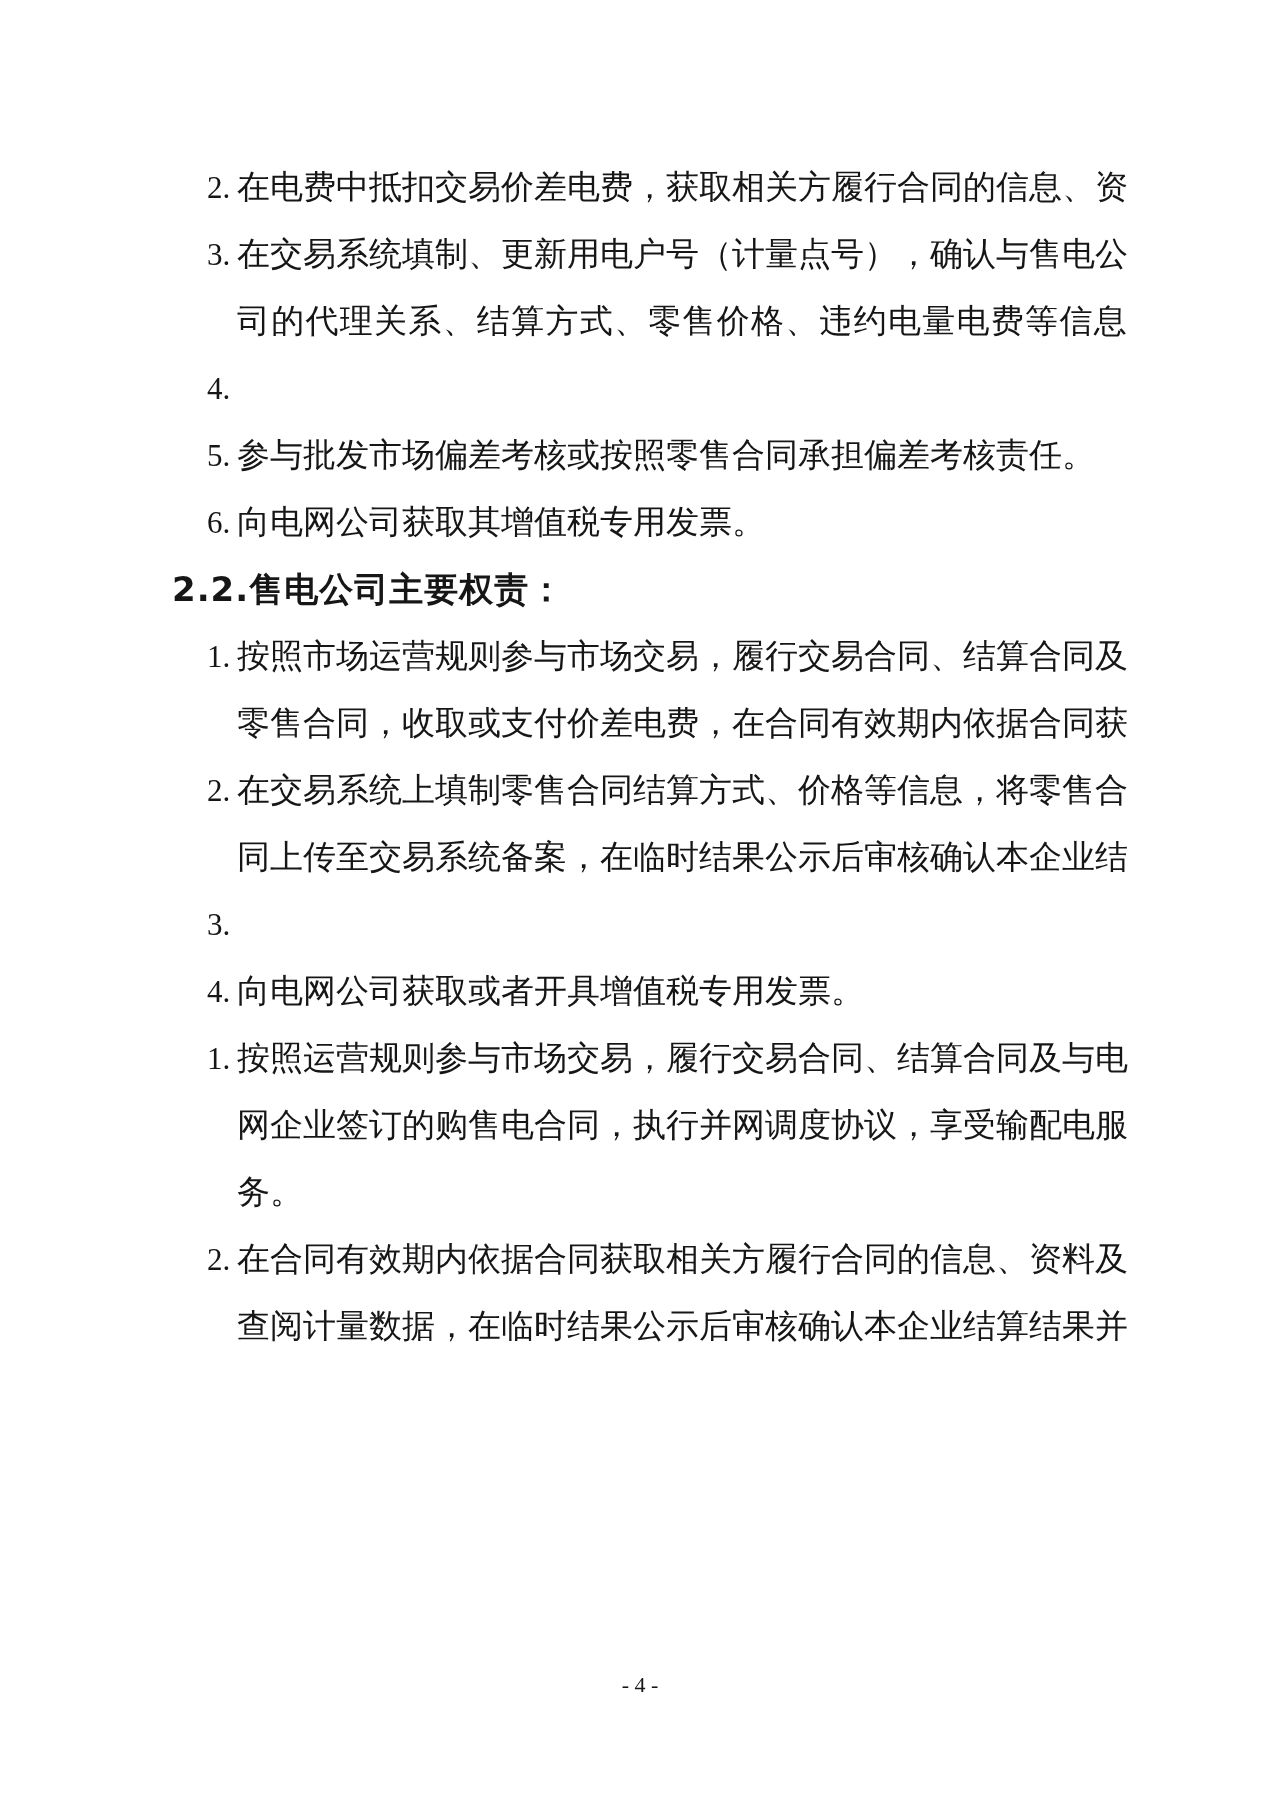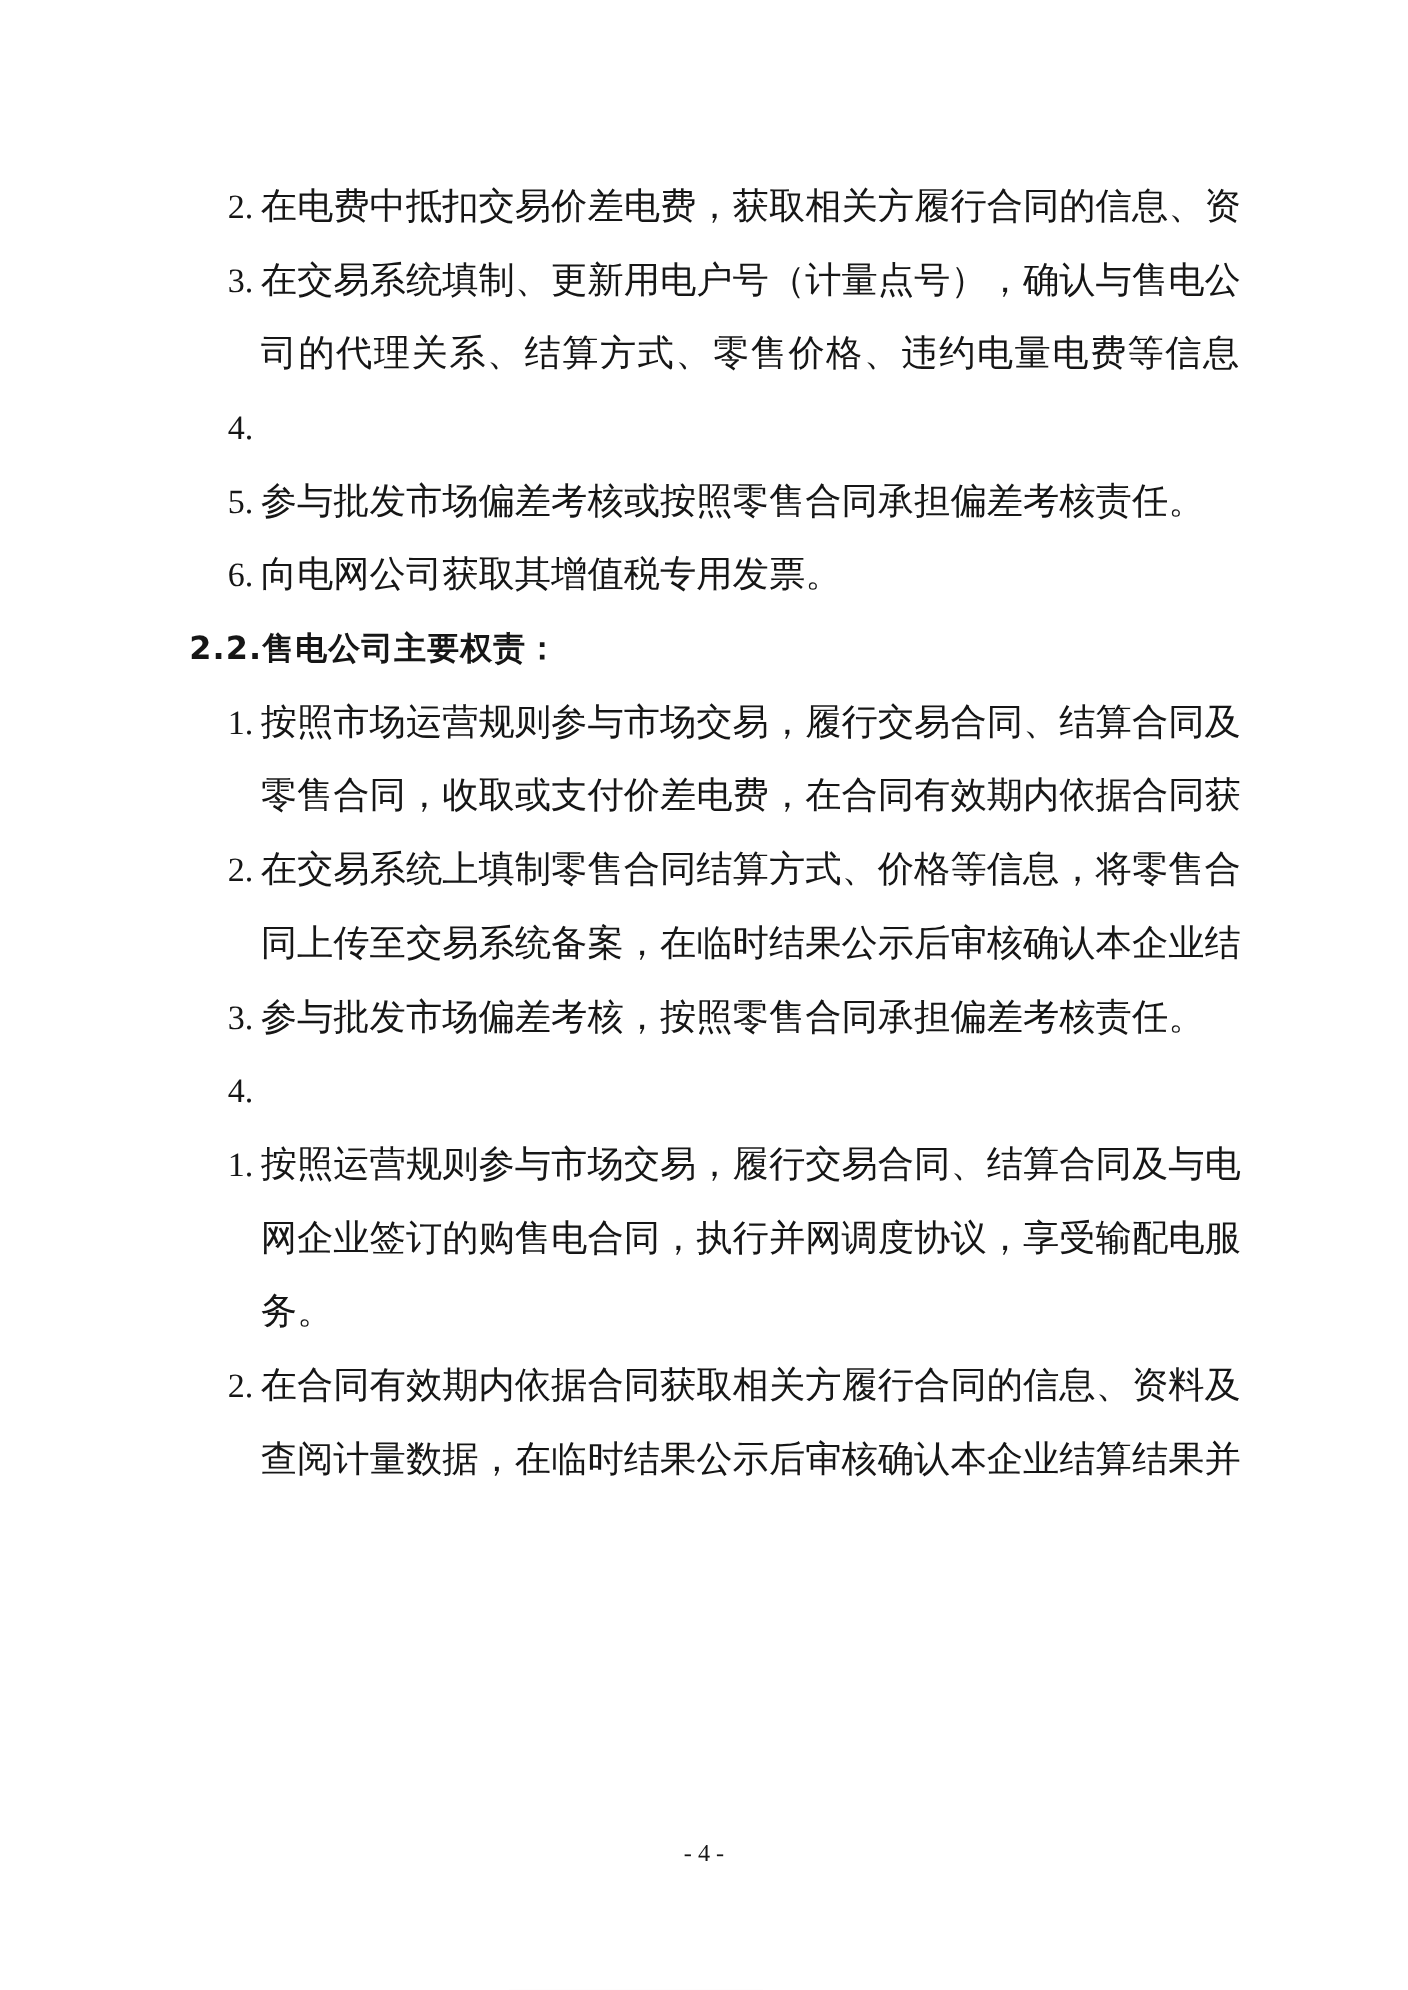--- a/index.html
+++ b/index.html
@@ -25,21 +25,21 @@
   .num{
     position:absolute;
     left:207px;top:0;height:67px;
     display:flex;align-items:center;
     font-size:31px;
     font-family:"Liberation Serif","DejaVu Serif",serif;
   }
   .heading{
     padding-left:172px;
     font-weight:700;
-    font-size:29px;
+    font-size:34px;
     font-family:"DejaVu Sans","Liberation Sans",sans-serif;
     letter-spacing:1px;
   }
   .txt{display:inline-block;}
   .stretch{
     display:flex;
     justify-content:space-between;
     width:890px;
   }
   .footer{
@@ -294,25 +294,25 @@
           <span>认</span>
           <span>本</span>
           <span>企</span>
           <span>业</span>
           <span>结</span>
         </span>
     </div>
 
     <div class="line">
       <span class="num">3.</span>
-      <span class="txt">参与批发市场偏差考核，按照零售合同承担偏差考核责任。</span>
     </div>
 
     <div class="line">
       <span class="num">4.</span>
+      <span class="txt">向电网公司获取或者开具增值税专用发票。</span>
     </div>
 
 
     <div class="line">
       <span class="num">1.</span>
       <span class="txt stretch">
           <span>按</span>
           <span>照</span>
           <span>运</span>
           <span>营</span>

